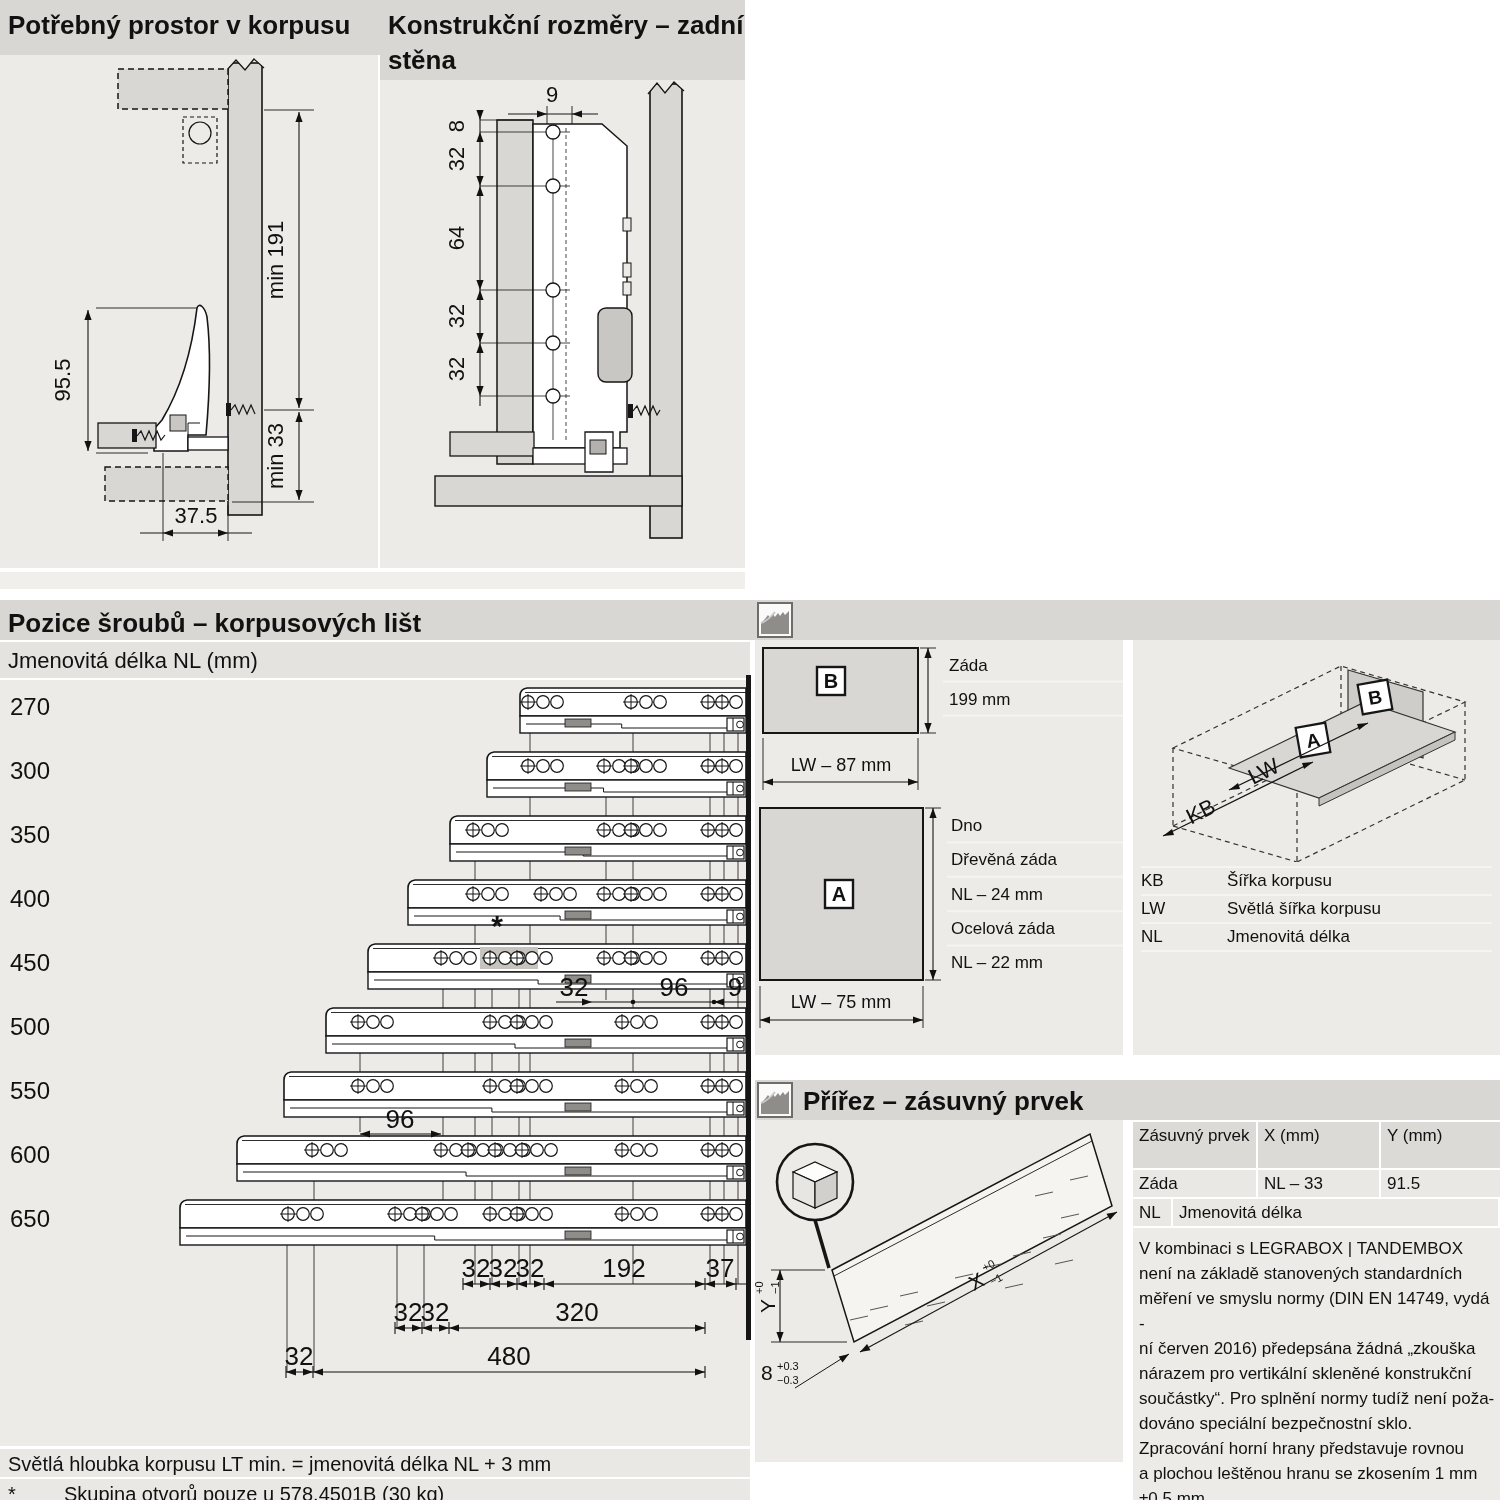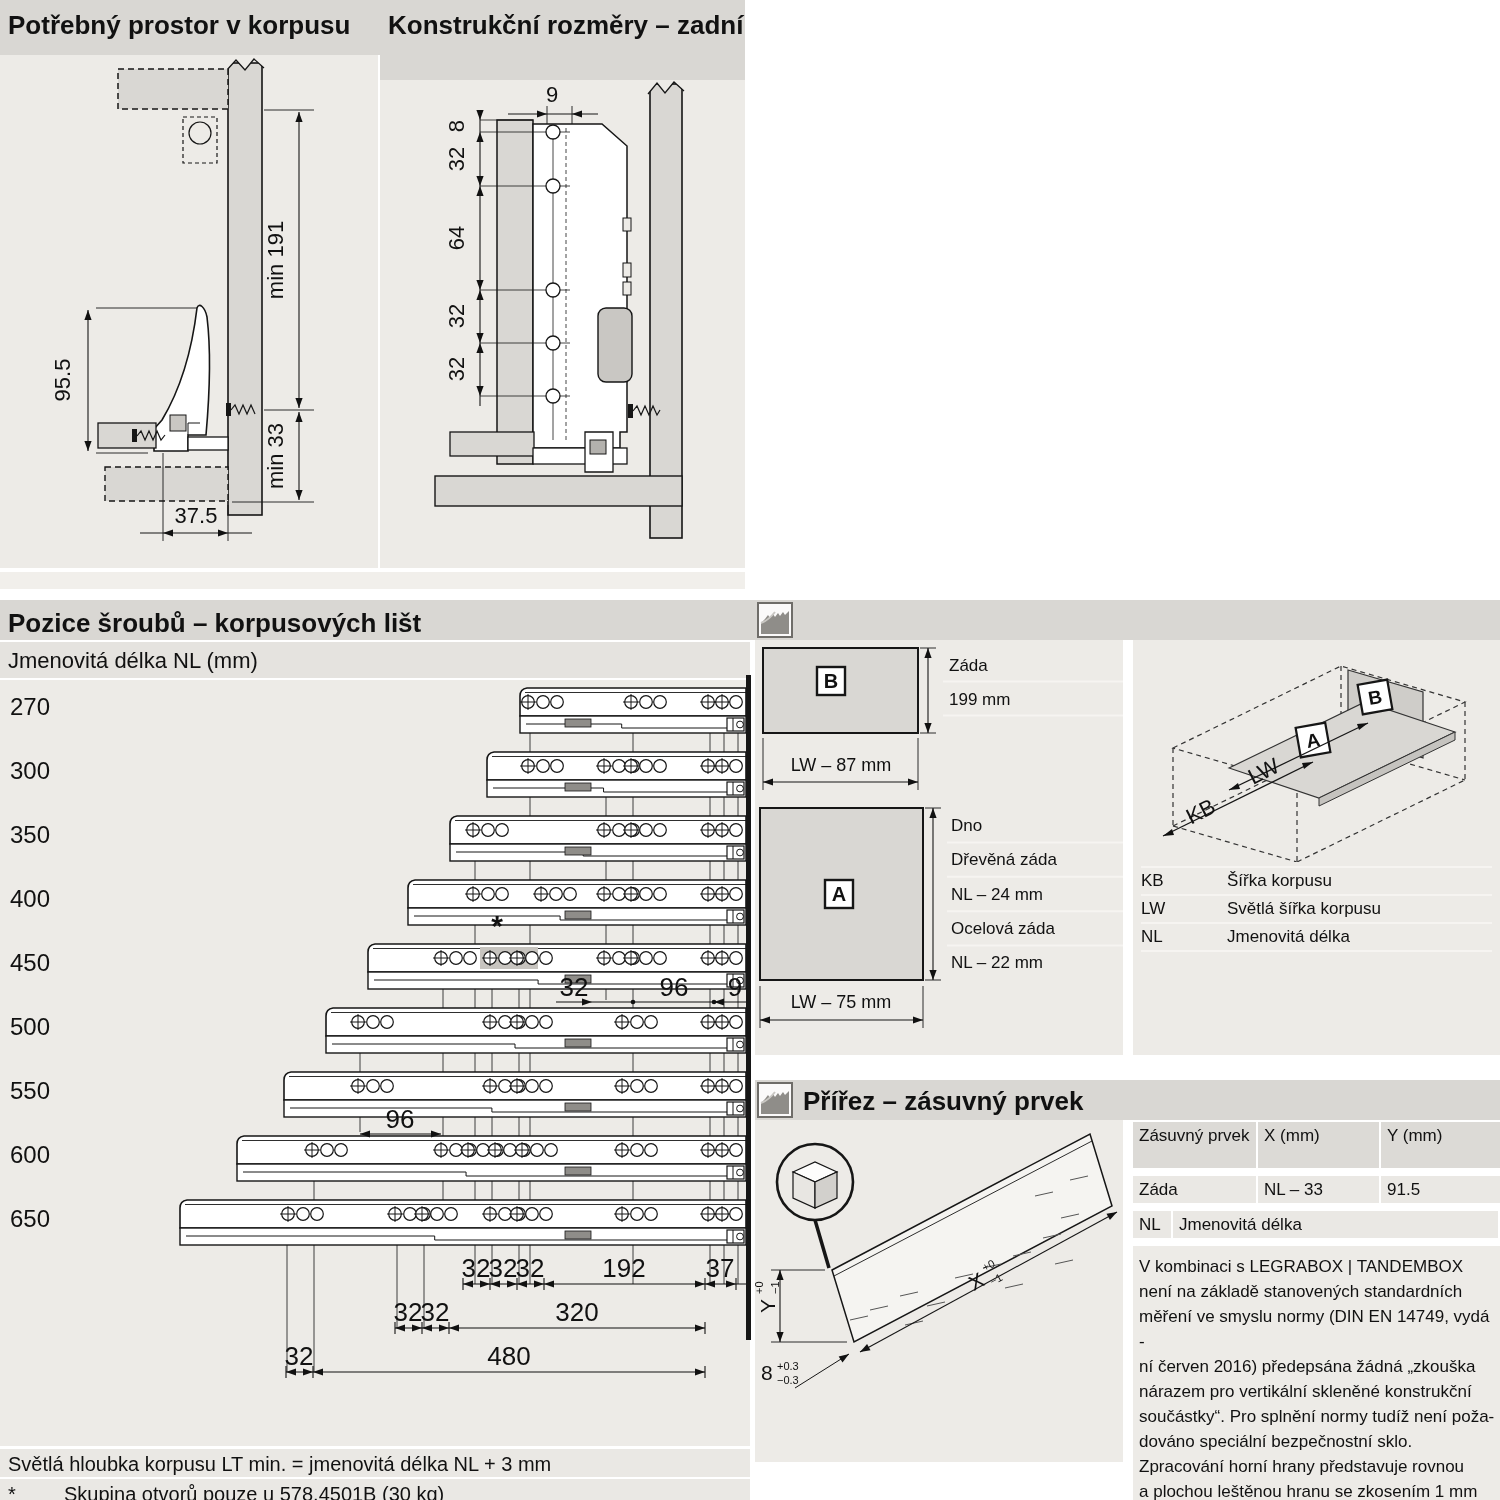--- a/index.html
+++ b/index.html
@@ -19,21 +19,21 @@
   .icon-tile{width:36px;height:36px;background:#fbfafa;border:2px solid #6f6d69;box-sizing:border-box;
              margin-right:10px;flex:0 0 auto;}
   .rband{display:flex;align-items:center;background:#d9d7d3;height:40px;padding-left:2px;box-sizing:border-box;}
   .rband .t{font-weight:bold;font-size:26px;padding-top:2px;}
   .twocol{display:flex;gap:10px;}
   .col-gray{background:#edebe7;}
   .legend{margin:4px 8px 0 8px;}
   .legend-row{display:flex;border-top:2px solid #f6f4f1;font-size:17px;padding:3px 0;}
   .legend-row .k{width:86px;flex:0 0 auto;}
   .gtable{font-size:17px;}
-  .gt-row{display:flex;gap:2px;margin-bottom:8px;}
+  .gt-row{display:flex;gap:2px;margin-bottom:2px;}
   .gt-cell{background:#eae8e4;padding:4px 0 3px 6px;box-sizing:border-box;}
   .gt-cell.hd{background:#dcdad6;}
   .c1{width:123px;}.c2{width:121px;}.c3{width:119px;}
   .para{font-size:17px;line-height:25px;padding:10px 0 0 2px;}
   .footnote-star{display:inline-block;width:56px;}
 </style>
 </head>
 <body>
 
 <div class="page">
@@ -93,20 +93,21 @@
         <rect x="226" y="348" width="5" height="13" fill="#161616"></rect>
         <path d="M231,355 l4,-5 l4,9 l4,-9 l4,9 l4,-9 l4,9" fill="none" stroke="#161616" stroke-width="1.2"></path>
       </svg>
     </div>
     <div class="strip" style="top:572px;"></div>
   </div>
 
   <div class="panel" style="left:380px;top:0;width:365px;height:590px;">
     <div class="band" style="height:80px;">
       <div>Konstrukční rozměry – zadní</div>
+      <div>stěna</div>
     </div>
     <div class="body-gray" style="position:absolute;top:80px;left:0;width:365px;height:488px;">
       <svg width="365" height="488" viewBox="0 0 365 488">
 
         <rect x="270" y="4" width="32" height="454" fill="#d9d7d3" stroke="#161616" stroke-width="1.6"></rect>
         <polygon points="268,14 277,3 285,13 294,2 304,11 304,0 268,0" fill="#edebe7"></polygon>
         <polyline points="268,14 277,3 285,13 294,2 304,11" fill="none" stroke="#161616" stroke-width="1.3"></polyline>
 
         <text x="172" y="22" font-size="22" text-anchor="middle">9</text>
         <line x1="128" y1="34" x2="218" y2="34" stroke="#161616" stroke-width="1.1"></line>

